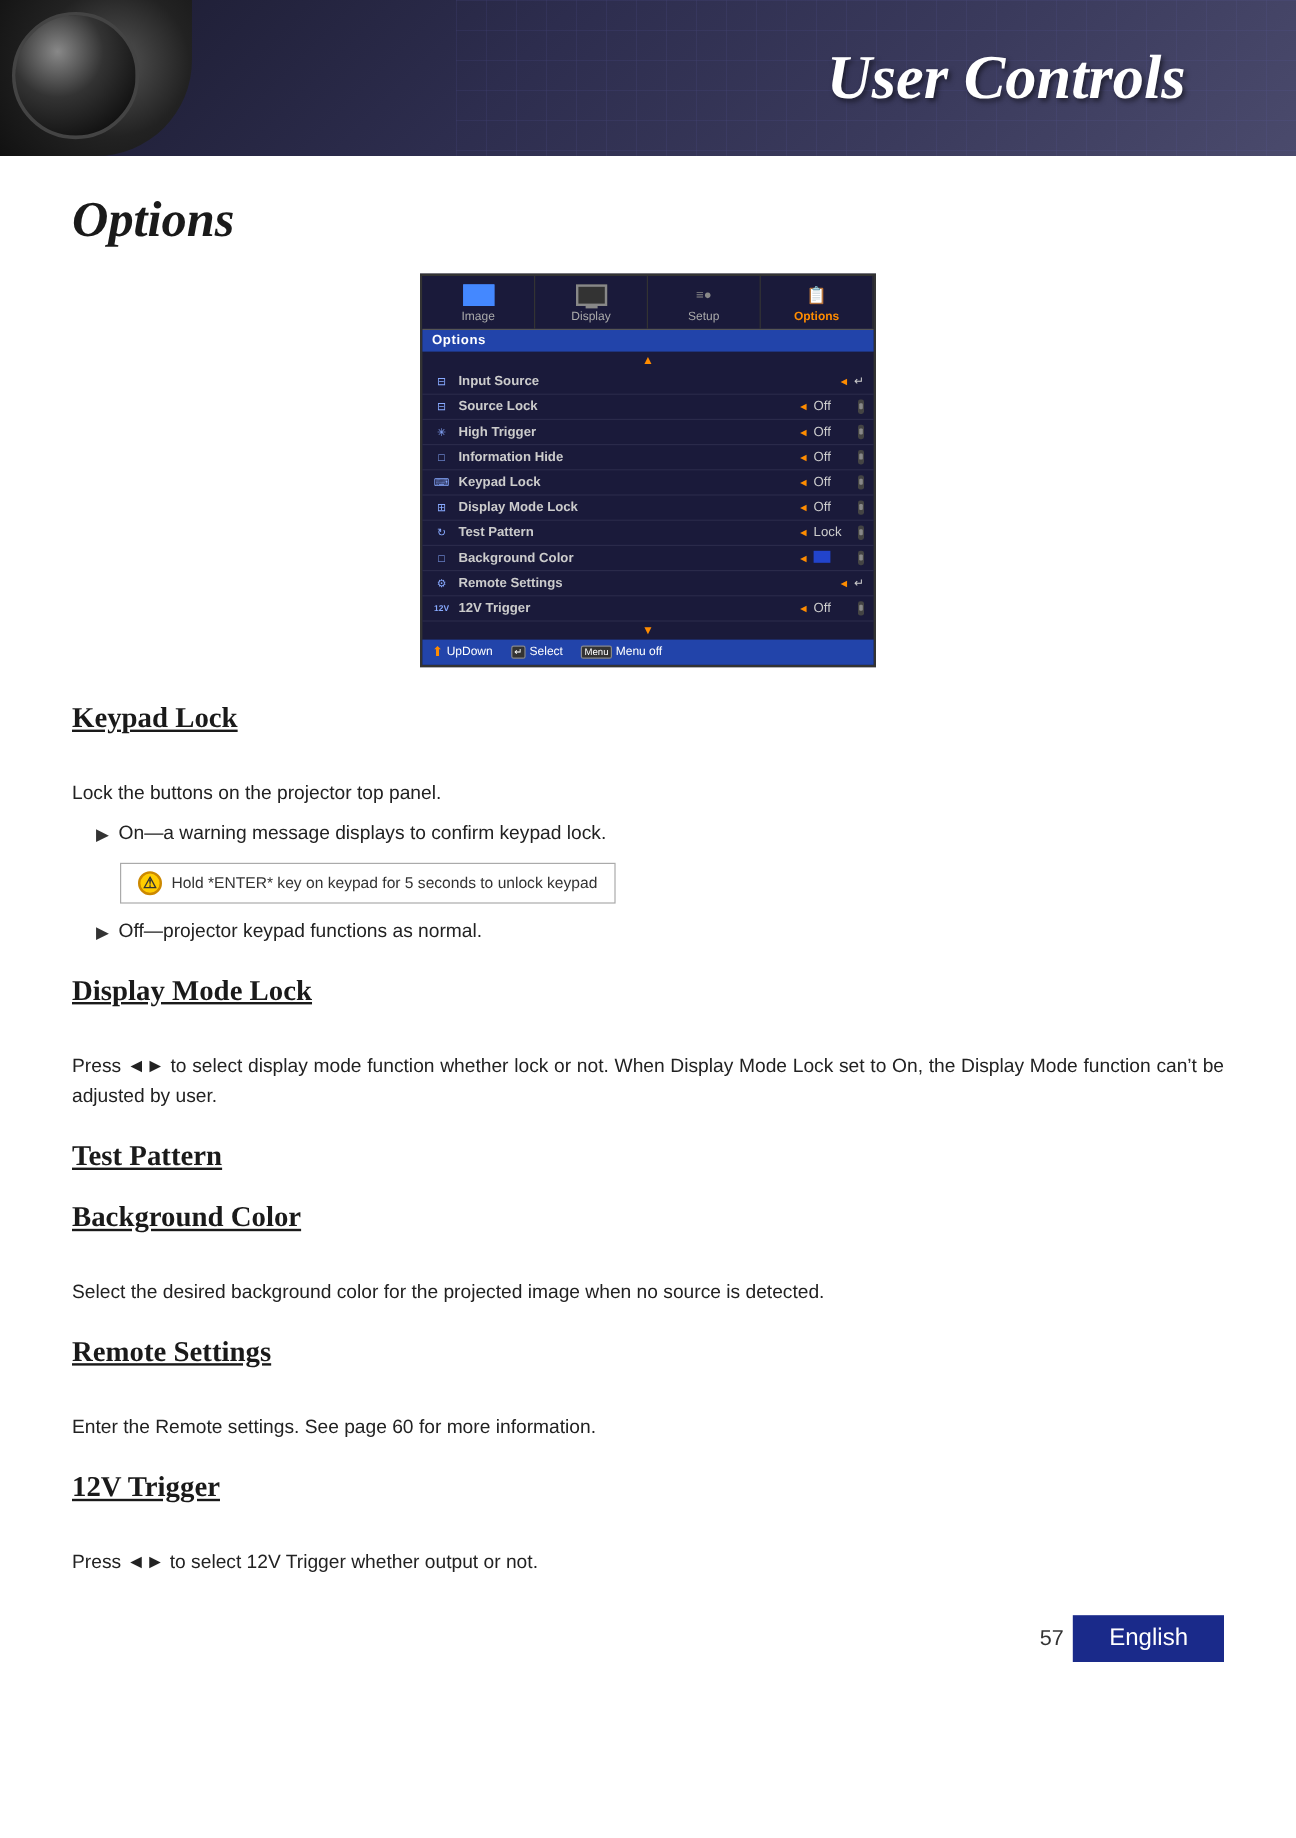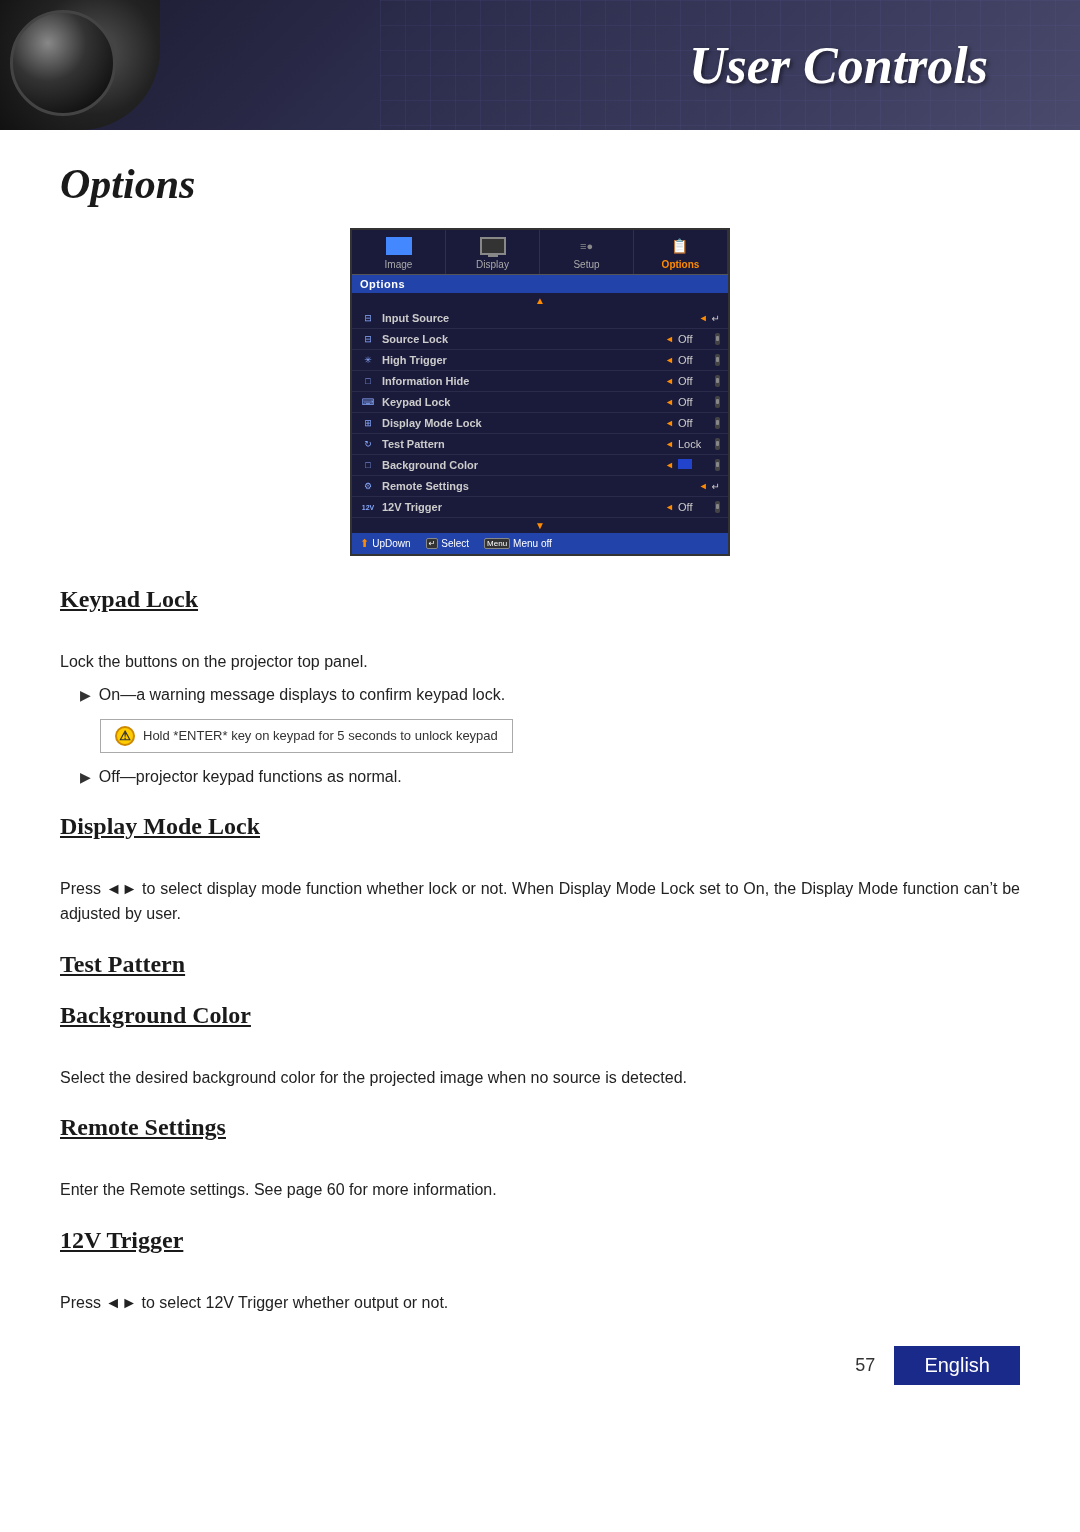--- a/index.html
+++ b/index.html
@@ -296,21 +296,21 @@
     .footer {
       position: relative;
       display: flex;
       justify-content: flex-end;
       align-items: center;
       margin-top: 30px;
     }
     .footer-page {
       font-size: 18px;
       color: #333;
-      margin-right: 19px;
+      margin-right: 8px;
     }
     .footer-lang {
       background: #1a2a8a;
       color: #fff;
       font-size: 20px;
       font-weight: normal;
       padding: 8px 30px;
     }
   </style>
 </head>

